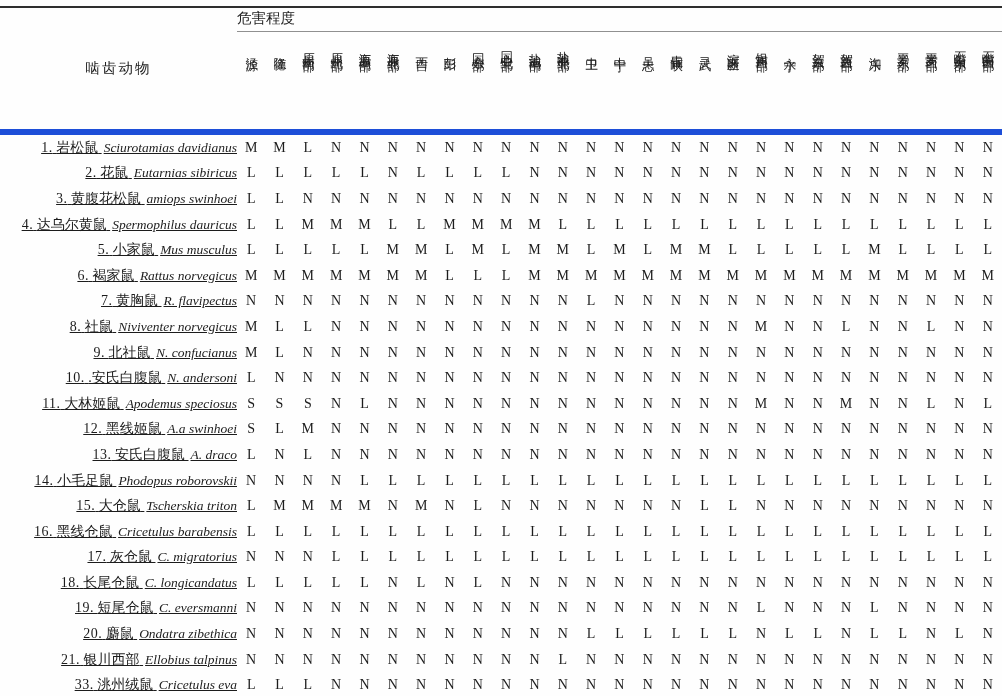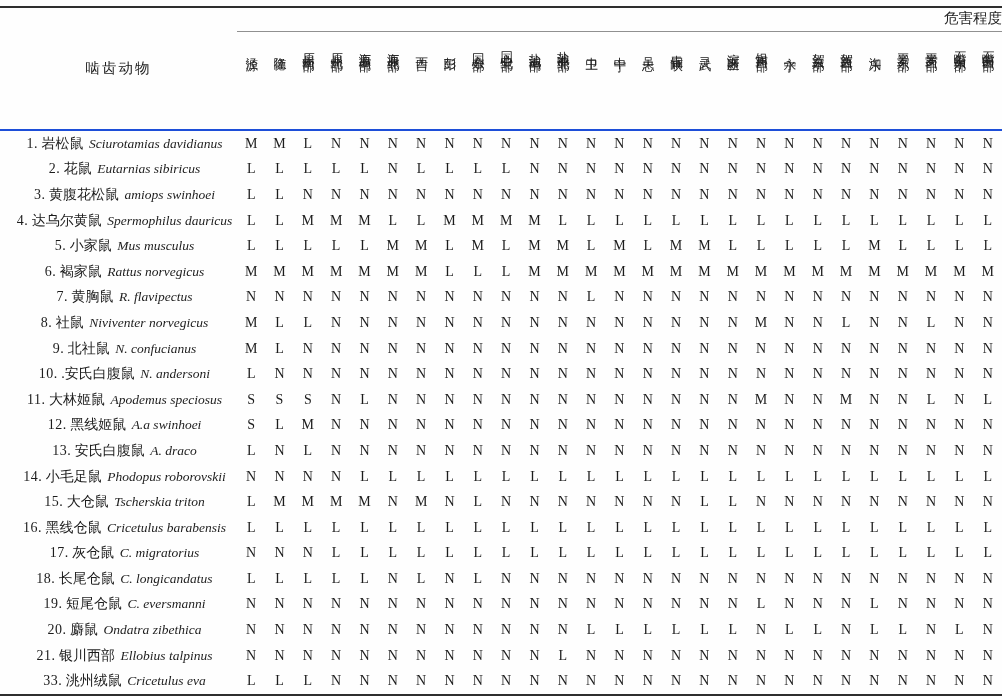--- a/index.html
+++ b/index.html
@@ -8,37 +8,37 @@
     background:#fefefe;padding-top:6px;
     font-family:"Liberation Serif", serif;color:#1c1c1c;
     overflow:hidden;
   }
   table.harm-table{
     width:1002px;border-collapse:collapse;table-layout:fixed;
     border-top:2px solid #2e2e2e;border-bottom:2px solid #2e2e2e;
   }
   thead th{font-weight:normal;padding:0;}
   th.group-cell{
-    height:21px;font-size:14.5px;text-align:right;vertical-align:middle;
+    height:21px;font-size:14.5px;text-align:left;vertical-align:middle;
     border-bottom:1px solid #909090;padding-bottom:2px;
   }
   th.rowhead-cell{
     font-size:14.5px;text-align:center;vertical-align:middle;
     letter-spacing:2px;
   }
-  th.bottom-rule{border-bottom:2px solid #1d4ed8;}
+  th.bottom-rule{border-bottom:6px solid #1d4ed8;}
   th.colhead{vertical-align:top;text-align:center;height:92px;padding-top:5px;}
   .vtext{
     writing-mode:vertical-rl;text-orientation:upright;
     display:inline-block;font-size:12.5px;line-height:1.05;letter-spacing:2px;
   }
   tbody td{height:25.6px;padding:0;vertical-align:middle;}
   td.species{
-    font-size:14px;text-align:center;padding-left:12px;
-    white-space:nowrap;overflow:hidden;
+    font-size:14px;text-align:right;padding-left:12px;
+    white-space:nowrap;overflow:hidden;text-decoration:underline;
   }
   .species .num{letter-spacing:0.5px;}
   .species .latin{font-style:italic;font-size:13.5px;padding-left:2px;}
   td.val{text-align:center;font-size:14px;font-family:"Liberation Serif", serif;}
 </style>
 </head>
 <body>
 
 <div class="page">
   <table class="harm-table">

